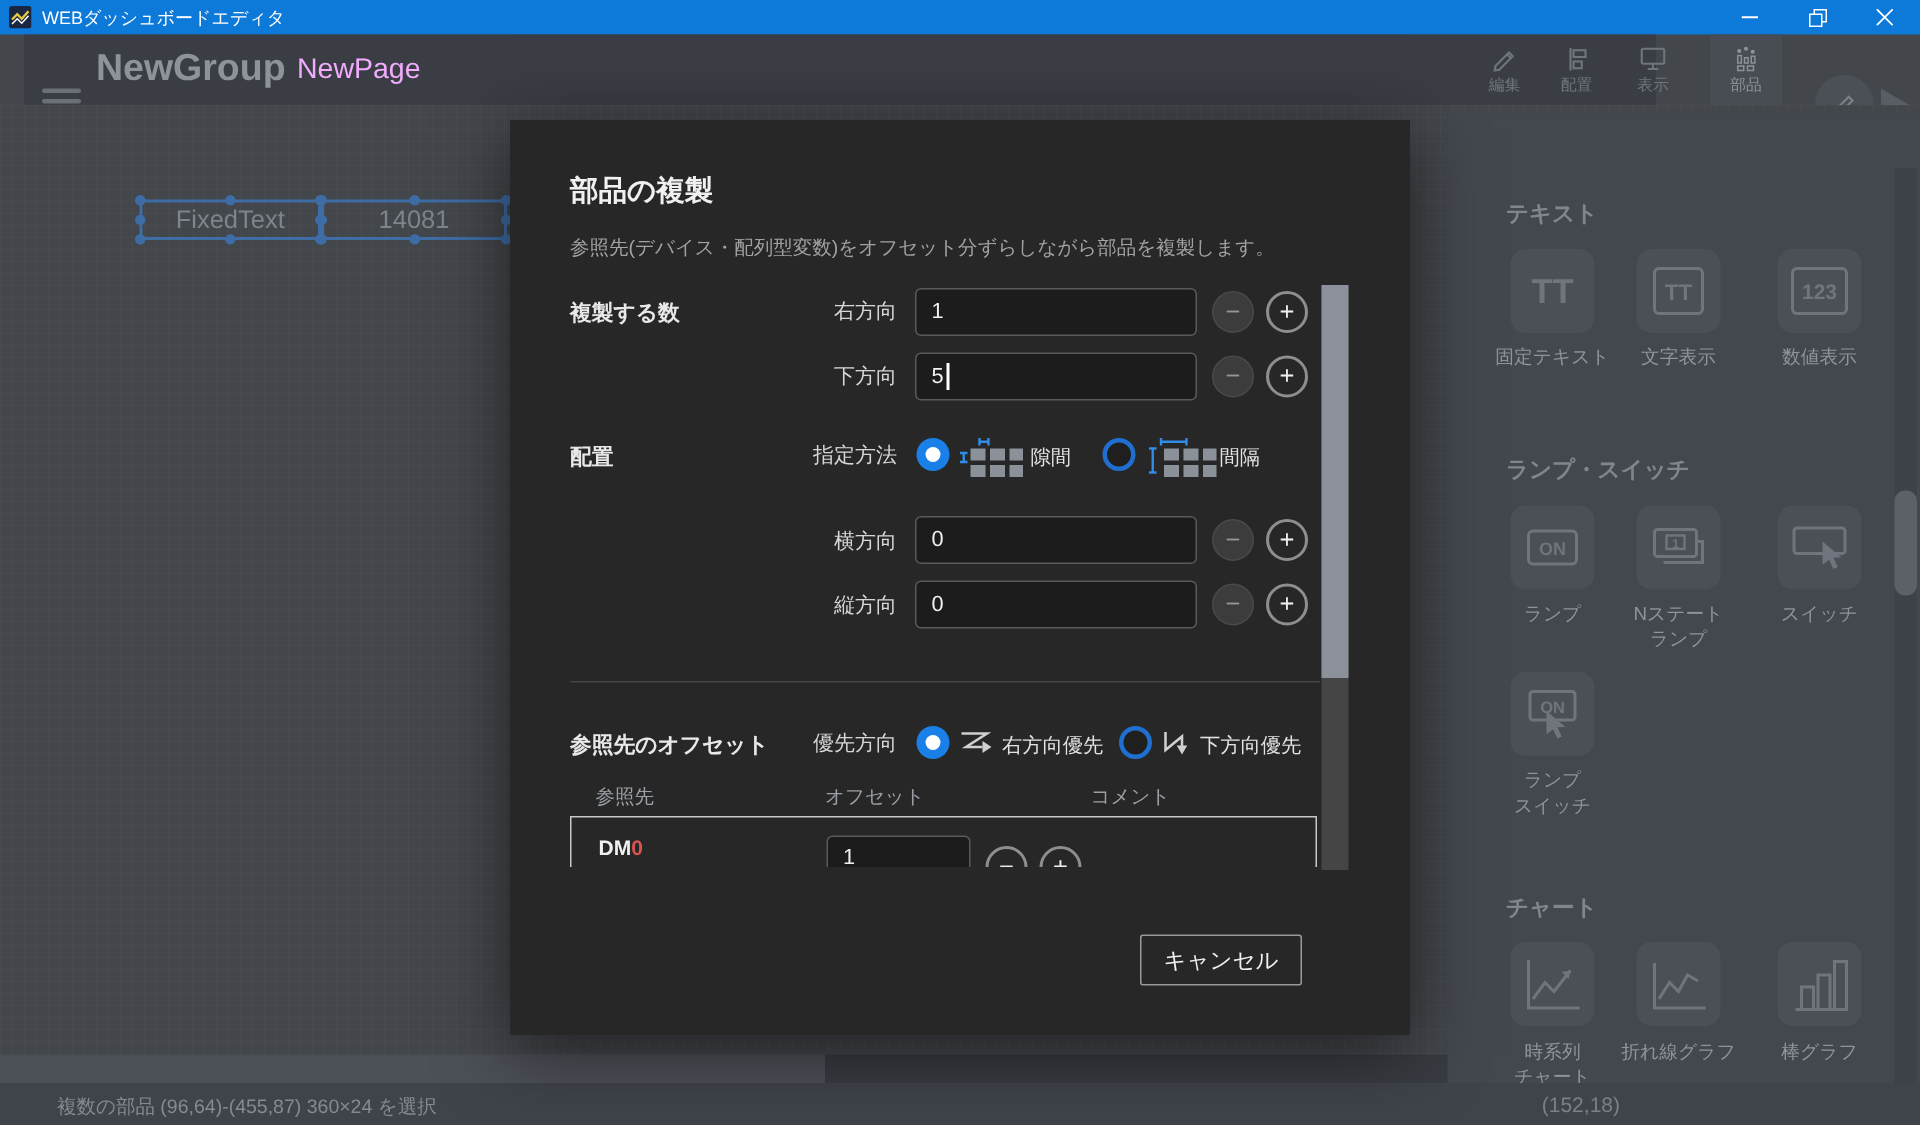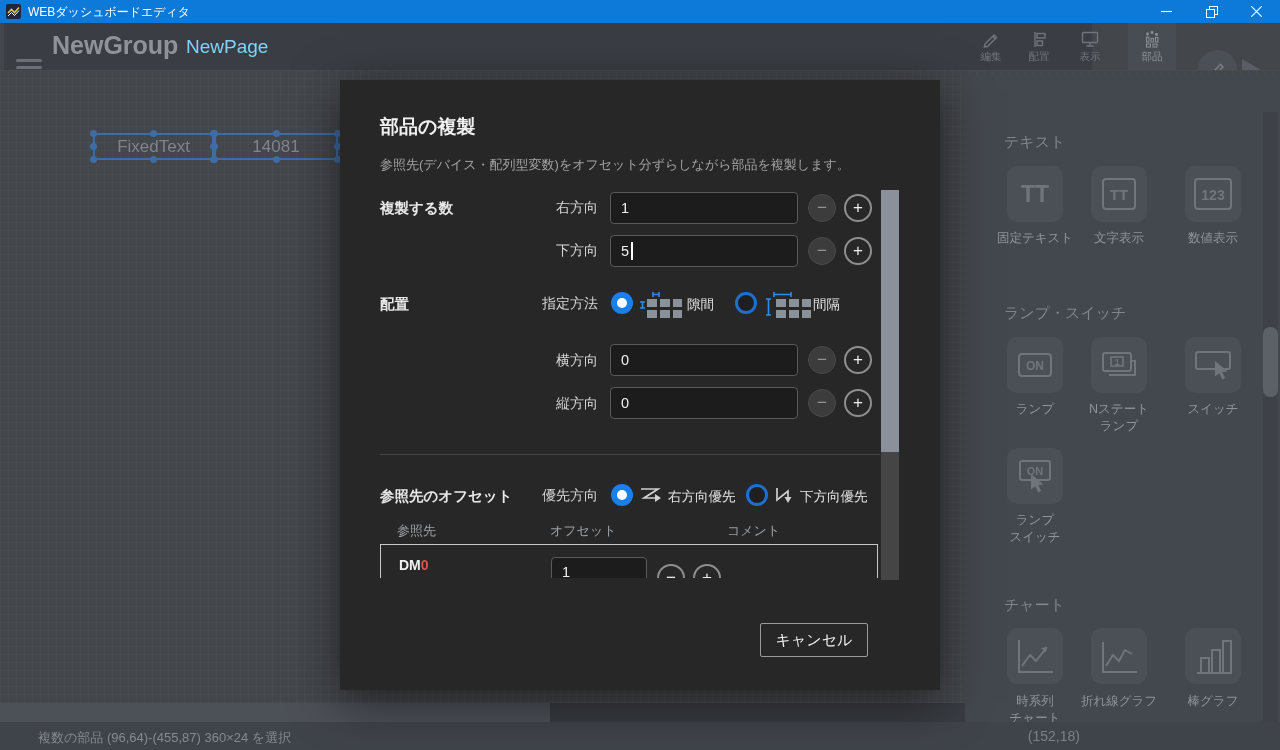--- a/index.html
+++ b/index.html
@@ -9,25 +9,25 @@
   .abs { position:absolute; }
 
   
   .titlebar { position:absolute; left:0; top:0; width:1280px; height:23px; background:#0d79d8; }
   .titlebar .logo { position:absolute; left:6px; top:4px; }
   .titlebar .wtitle { position:absolute; left:28px; top:4px; font-size:12px; color:#fff; }
   .wbtn { position:absolute; top:0; width:45px; height:23px; display:flex; align-items:center; justify-content:center; }
   .wbtn svg { display:block; }
 
   
-  .header { position:absolute; left:4px; top:23px; width:1088px; height:47px; background:#3a3e44; }
+  .header { position:absolute; left:16px; top:23px; width:1088px; height:47px; background:#3a3e44; }
   .hamburger { position:absolute; left:12px; top:36px; width:26px; height:17px; }
   .hamburger span { display:block; height:2.5px; background:#6b7077; border-radius:2px; margin-bottom:4.5px; }
   .group-name { position:absolute; left:48px; top:8px; font-size:25px; font-weight:600; color:#8e939b; }
-  .page-name { position:absolute; left:182px; top:13px; font-size:19px; color:#7dd3fc; }
+  .page-name { position:absolute; left:182px; top:13px; font-size:19px; color:#f0abfc; }
   .tbtn { position:absolute; top:0; width:48px; height:47px; display:flex; flex-direction:column; align-items:center; justify-content:center; gap:2px; color:#70757c; font-size:10.5px; }
   .tbtn.active { background:#484c53; color:#8d929a; }
   .tbtn svg { display:block; }
   .circle-btn { position:absolute; left:1194px; top:27px; width:39px; height:39px; border-radius:50%; background:#4b4f56; display:flex; align-items:center; justify-content:center; }
   .play-btn { position:absolute; left:1238px; top:36px; width:0; height:0; border-left:19px solid #595e66; border-top:11px solid transparent; border-bottom:11px solid transparent; }
 
   
   .canvas { position:absolute; left:0; top:70px; width:1280px; height:633px; background:#43464b;
     background-image:linear-gradient(rgba(255,255,255,.018) 1px,transparent 1px),linear-gradient(90deg,rgba(255,255,255,.018) 1px,transparent 1px);
     background-size:8px 8px; }
@@ -35,21 +35,21 @@
   .h { position:absolute; width:7px; height:7px; border-radius:50%; background:#3e6ca4; }
   .h.nw{left:-5px;top:-5px}.h.n{left:calc(50% - 3.5px);top:-5px}.h.ne{right:-5px;top:-5px}
   .h.w{left:-5px;top:calc(50% - 3.5px)}.h.e{right:-5px;top:calc(50% - 3.5px)}
   .h.sw{left:-5px;bottom:-5px}.h.s{left:calc(50% - 3.5px);bottom:-5px}.h.se{right:-5px;bottom:-5px}
 
   
   .panel { position:absolute; left:965px; top:75px; width:315px; height:647px; background:#43474e; }
   .panel-header { position:absolute; left:0; top:0; width:315px; height:37px; background:#4a4e55; }
   .panel-title { position:absolute; left:25px; top:10px; font-size:15px; color:#9ca1a8; }
   .panel-close { position:absolute; left:283px; top:9px; width:20px; height:20px; display:flex; align-items:center; justify-content:center; }
-  .sec-title { position:absolute; font-size:15px; color:#81868e; }
+  .sec-title { position:absolute; font-size:15px; color:#81868e;font-weight:bold; }
   .tile { position:absolute; width:56px; height:56px; background:#4b4f56; border-radius:10px; display:flex; align-items:center; justify-content:center; }
   .tile-label { position:absolute; width:86px; text-align:center; font-size:12.5px; line-height:17px; color:#8f949c; white-space:pre-line; }
   .panel-scroll-track { position:absolute; left:298px; top:37px; width:15px; height:610px; background:rgba(0,0,0,.07); }
   .panel-scroll-thumb { position:absolute; left:298px; top:252px; width:15px; height:70px; background:#5c6168; border-radius:7px; }
 
   
   .hscroll { position:absolute; left:0; top:703px; width:965px; height:19px; background:#383b41; }
   .hscroll-thumb { position:absolute; left:0; top:0; width:550px; height:19px; background:#4c5057; }
   .statusbar { position:absolute; left:0; top:722px; width:1280px; height:28px; background:#3f434a; }
   .status-text { position:absolute; left:38px; top:7px; font-size:13px; color:#858a91; }

